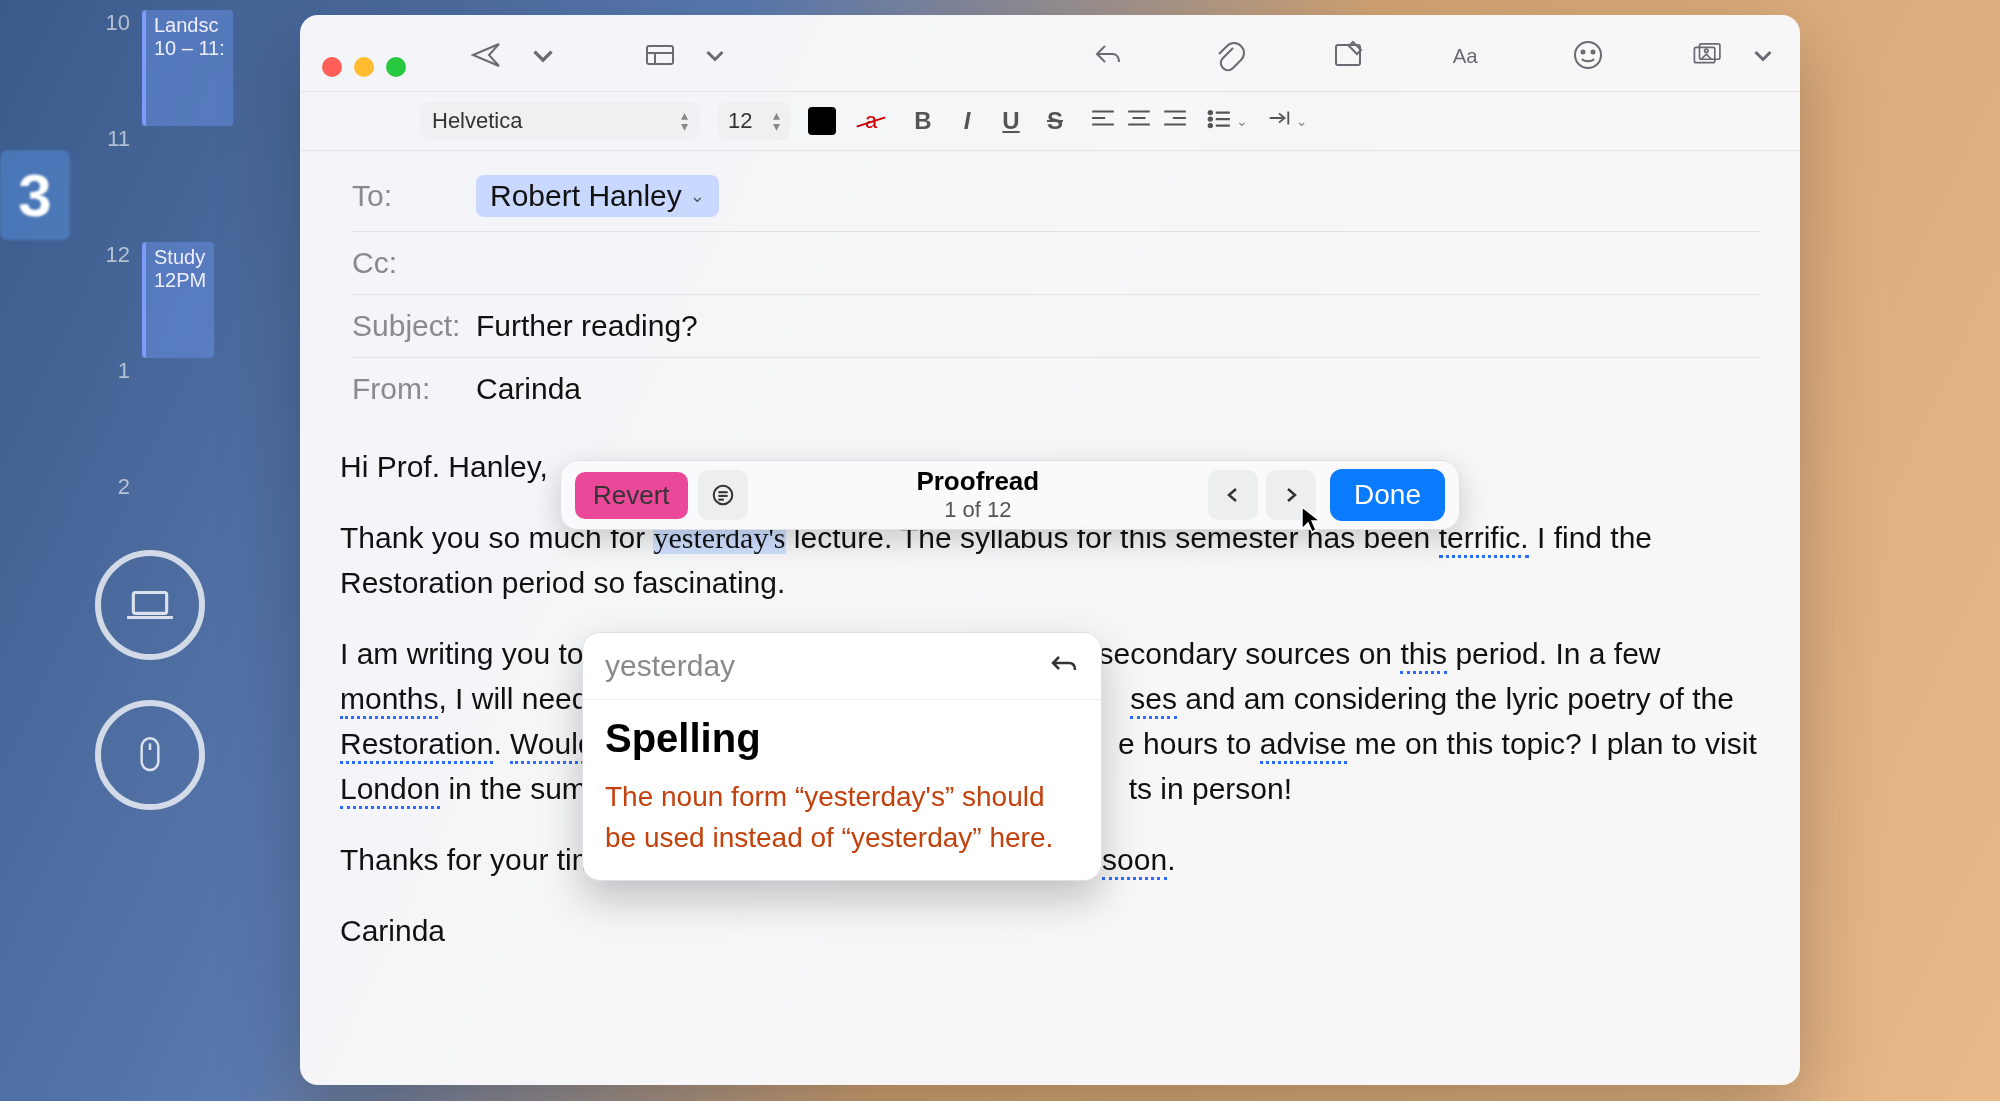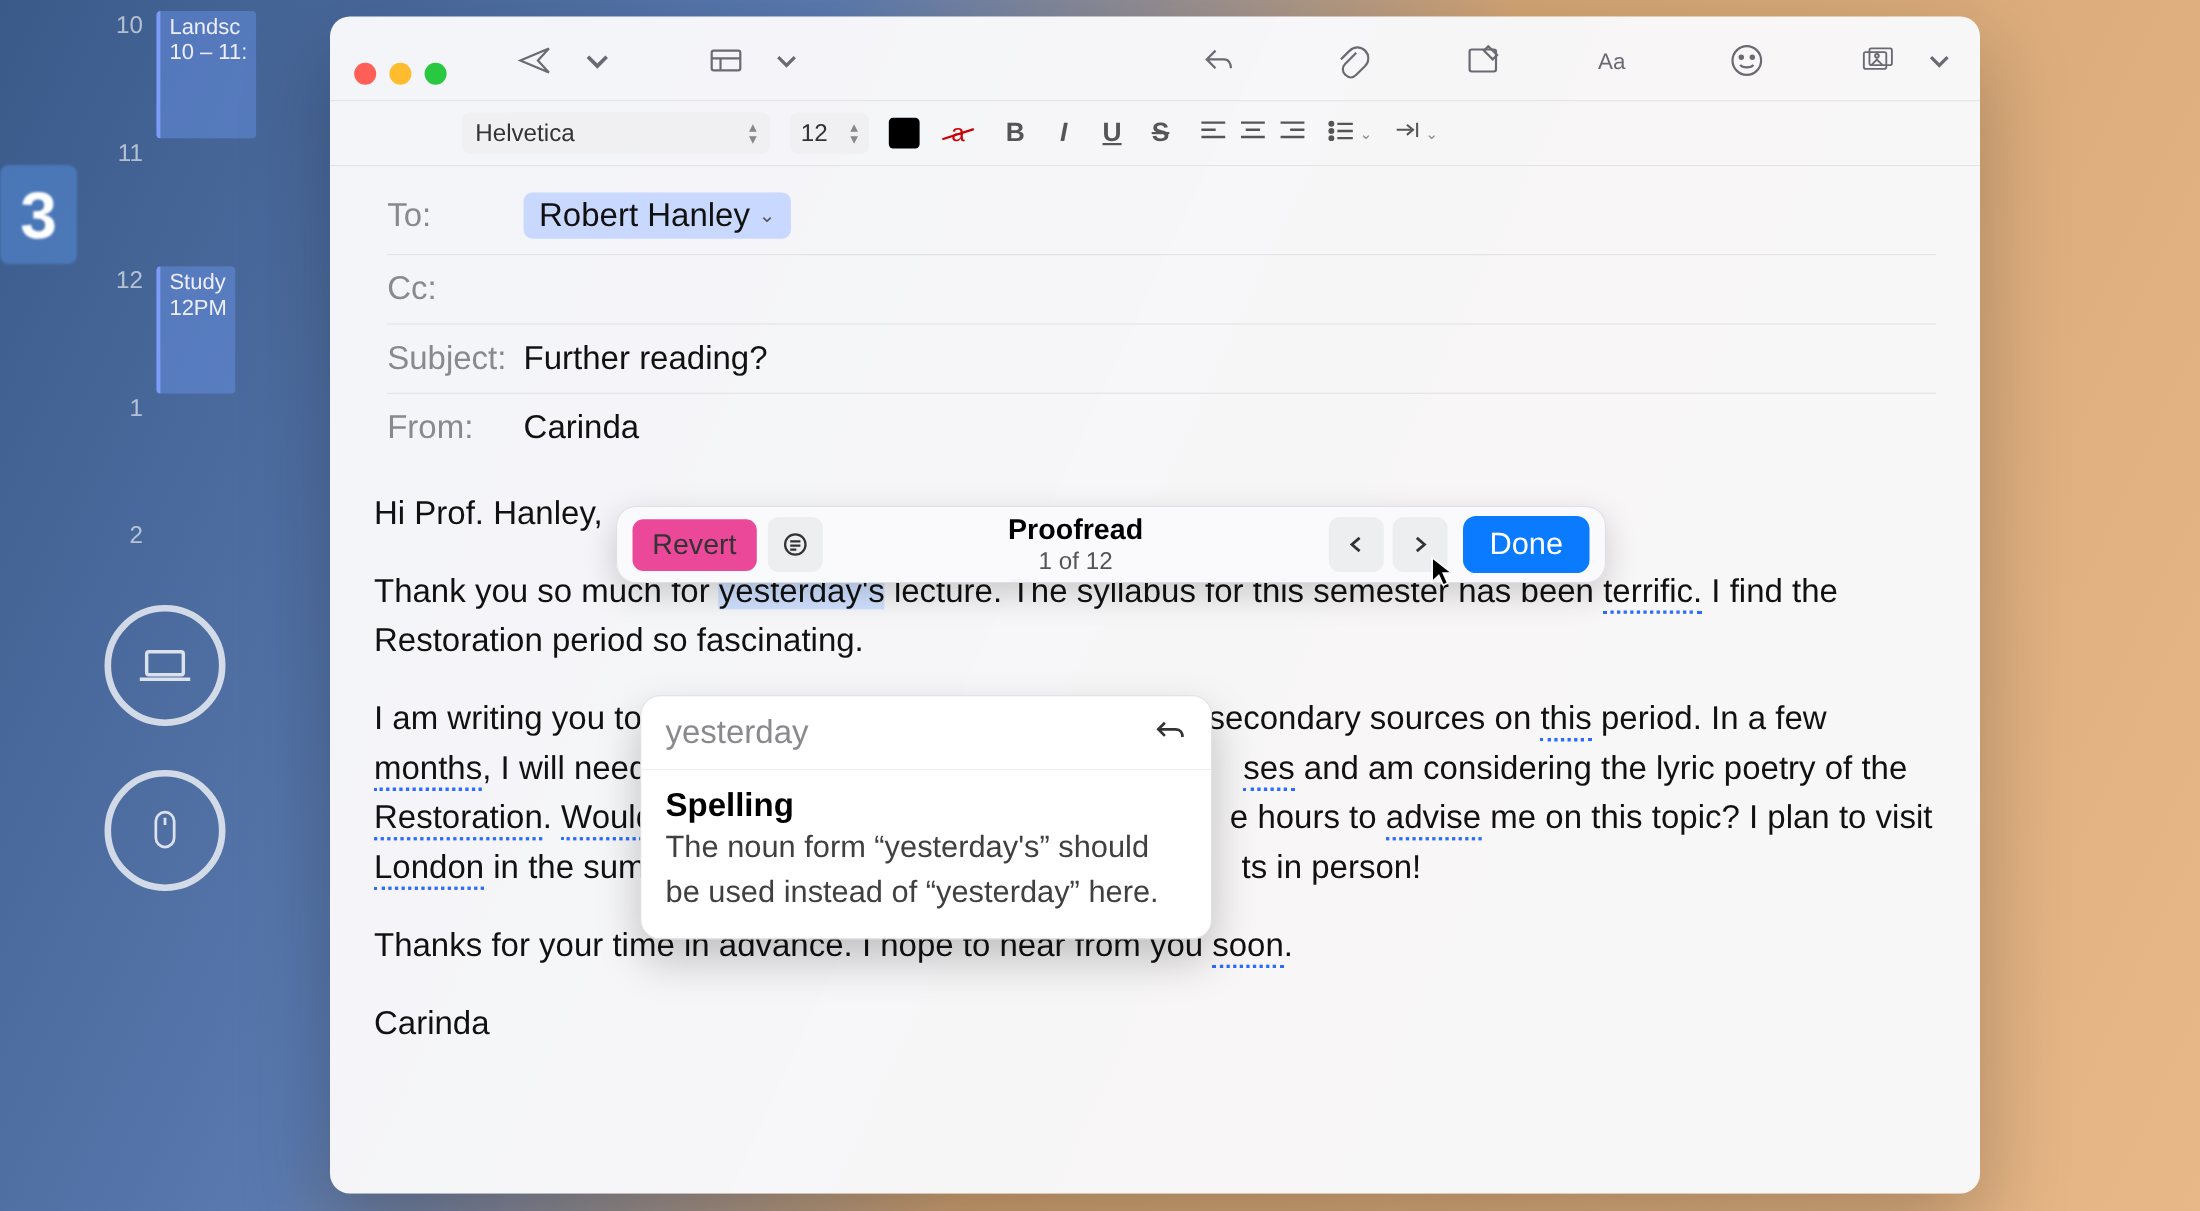--- a/index.html
+++ b/index.html
@@ -129,21 +129,21 @@
 
   
   .body {
     padding: 24px 40px;
     font-size:30px;
     line-height:1.5;
     color:#111;
     position:relative;
   }
   .body p { margin-bottom: 26px; }
-  .hl { background:#cfe0ff; }
+  .hl { background:#cfe0ff;font-family:Liberation Serif, serif; }
   .dotted { border-bottom:3px dotted #2a6cff; padding-bottom:1px; }
 
   
   .proofbar {
     position:absolute;
     left:560px; top:460px;
     width:900px; height:70px;
     background:rgba(250,250,252,0.98);
     border:1px solid #e0e0e4;
     border-radius:18px;
@@ -191,22 +191,22 @@
     box-shadow:0 18px 40px rgba(0,0,0,0.22);
     overflow:hidden;
   }
   .pop-head{
     display:flex;align-items:center;justify-content:space-between;
     padding:16px 22px; border-bottom:1px solid #eee;
   }
   .pop-sugg{font-size:30px;color:#8a8a8e;}
   .pop-undo svg{width:30px;height:26px;fill:none;stroke:#333;stroke-width:2.5;}
   .pop-body{padding:16px 22px 22px 22px;}
-  .pop-title{font-size:30px;font-weight:700;margin-bottom:0;}
-  .pop-text{font-size:28px;line-height:1.45;color:#404040;}
+  .pop-title{font-size:40px;font-weight:700;margin-bottom:16px;}
+  .pop-text{font-size:28px;line-height:1.45;color:#c2410c;}
 </style>
 </head>
 <body>
 
 <div class="bg-date-box">3</div>
 <div class="bg-calendar">
   <div class="bg-cal-row">
     <div class="bg-cal-hour">10</div>
     <div class="bg-cal-event">
       <div>Landsc</div>

